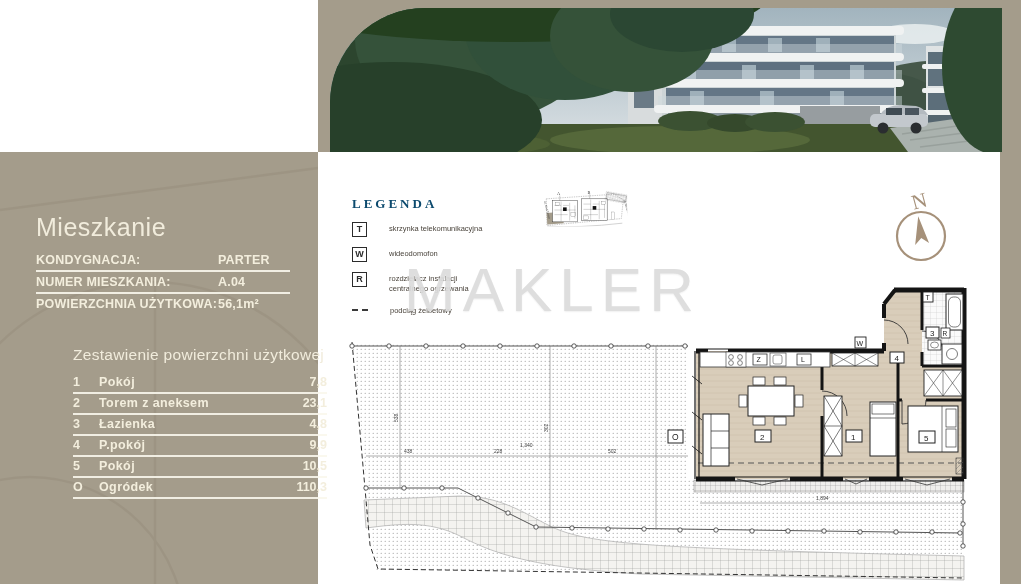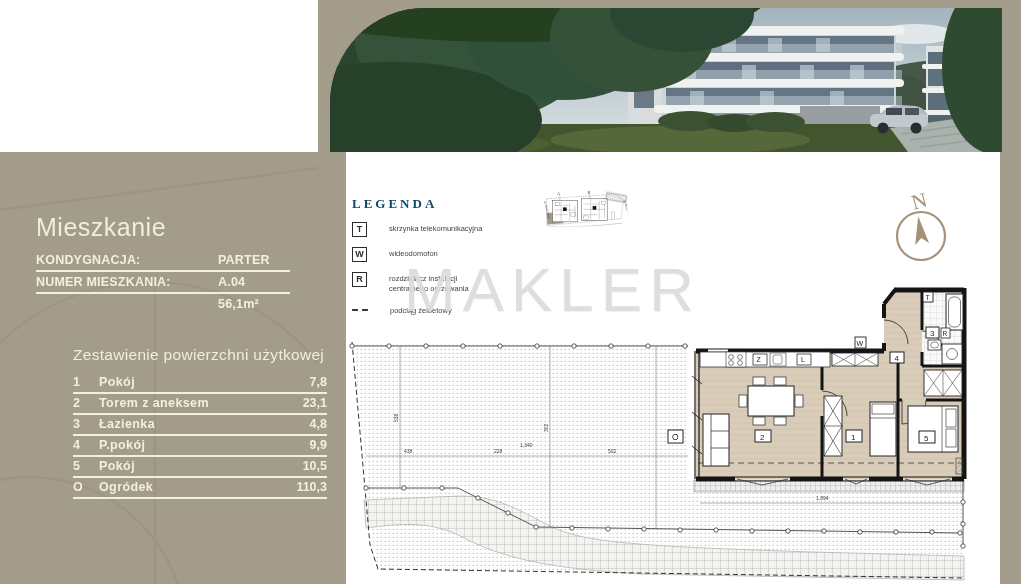--- a/index.html
+++ b/index.html
@@ -4,21 +4,21 @@
 <style>
   html,body{margin:0;padding:0;background:#ffffff;}
   #canvas{position:relative;width:1021px;height:584px;background:#fff;overflow:hidden;
           font-family:"Liberation Sans",sans-serif;}
   
   .photo-band{position:absolute;left:318px;top:0;width:703px;height:152px;background:#a49c8b;}
   .right-strip{position:absolute;left:1000px;top:0;width:21px;height:584px;background:#a49c8b;}
   .photo{position:absolute;left:330px;top:8px;width:672px;height:144px;
          border-top-left-radius:95px;overflow:hidden;background:#b9c6cc;}
   
-  .sidebar{position:absolute;left:0;top:152px;width:346px;height:432px;background:#a49c8b;color:#f3eedd;}
+  .sidebar{position:absolute;left:0;top:152px;width:318px;height:432px;background:#a49c8b;color:#f3eedd;}
   .sidebar .deco{position:absolute;inset:0;}
   .side-title{position:absolute;left:36px;top:44px;font-size:25px;letter-spacing:.5px;color:#f1ecdc;font-weight:400;}
   .details{position:absolute;left:36px;top:98px;width:254px;}
   .drow{position:relative;height:20px;line-height:20px;font-size:12.5px;font-weight:bold;letter-spacing:.2px;}
   .drow.lined{border-bottom:2px solid rgba(250,247,236,.9);}
   .dval{position:absolute;left:182px;top:0;}
   .areas{position:absolute;left:53px;top:194px;width:254px;margin-left:20px;}
   .areas-title{font-size:15.5px;letter-spacing:.3px;margin-bottom:9px;color:#f1ecdc;}
   .arow{display:flex;height:19px;line-height:19px;font-size:12.5px;font-weight:bold;
         border-bottom:2px solid rgba(250,247,236,.9);margin-bottom:0;}
@@ -153,20 +153,21 @@
     <div class="details">
       <div class="drow lined">
         <span>KONDYGNACJA:</span>
         <span class="dval">PARTER</span>
       </div>
       <div class="drow lined">
         <span>NUMER MIESZKANIA:</span>
         <span class="dval">A.04</span>
       </div>
       <div class="drow">
+        <span>POWIERZCHNIA UŻYTKOWA:</span>
         <span class="dval">56,1m²</span>
       </div>
     </div>
     <div class="areas">
       <div class="areas-title">Zestawienie powierzchni użytkowej</div>
       <div class="arow">
         <span class="num">1</span>
         <span class="nm">Pokój</span>
         <span class="val">7,8</span>
       </div>

